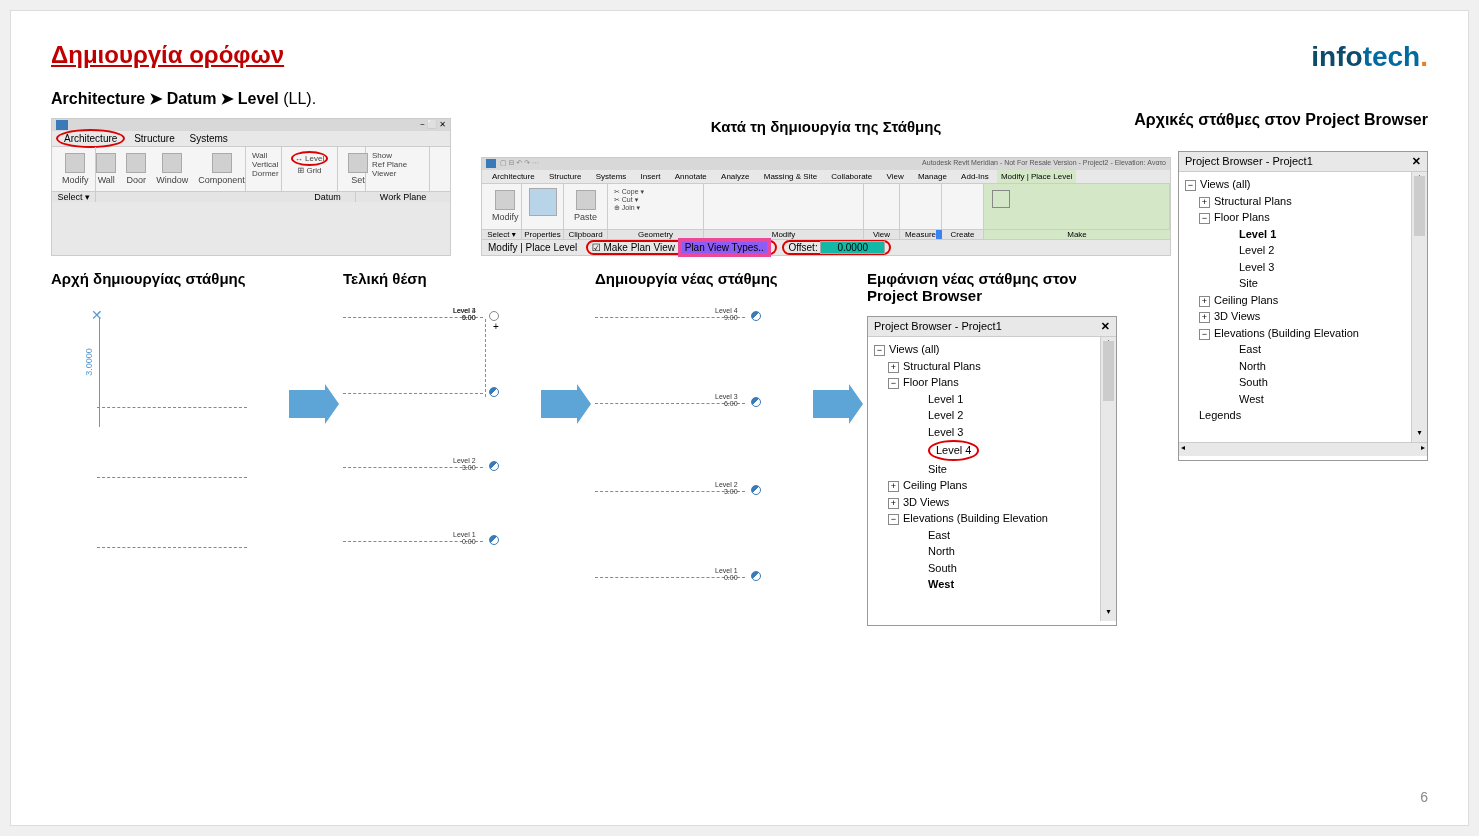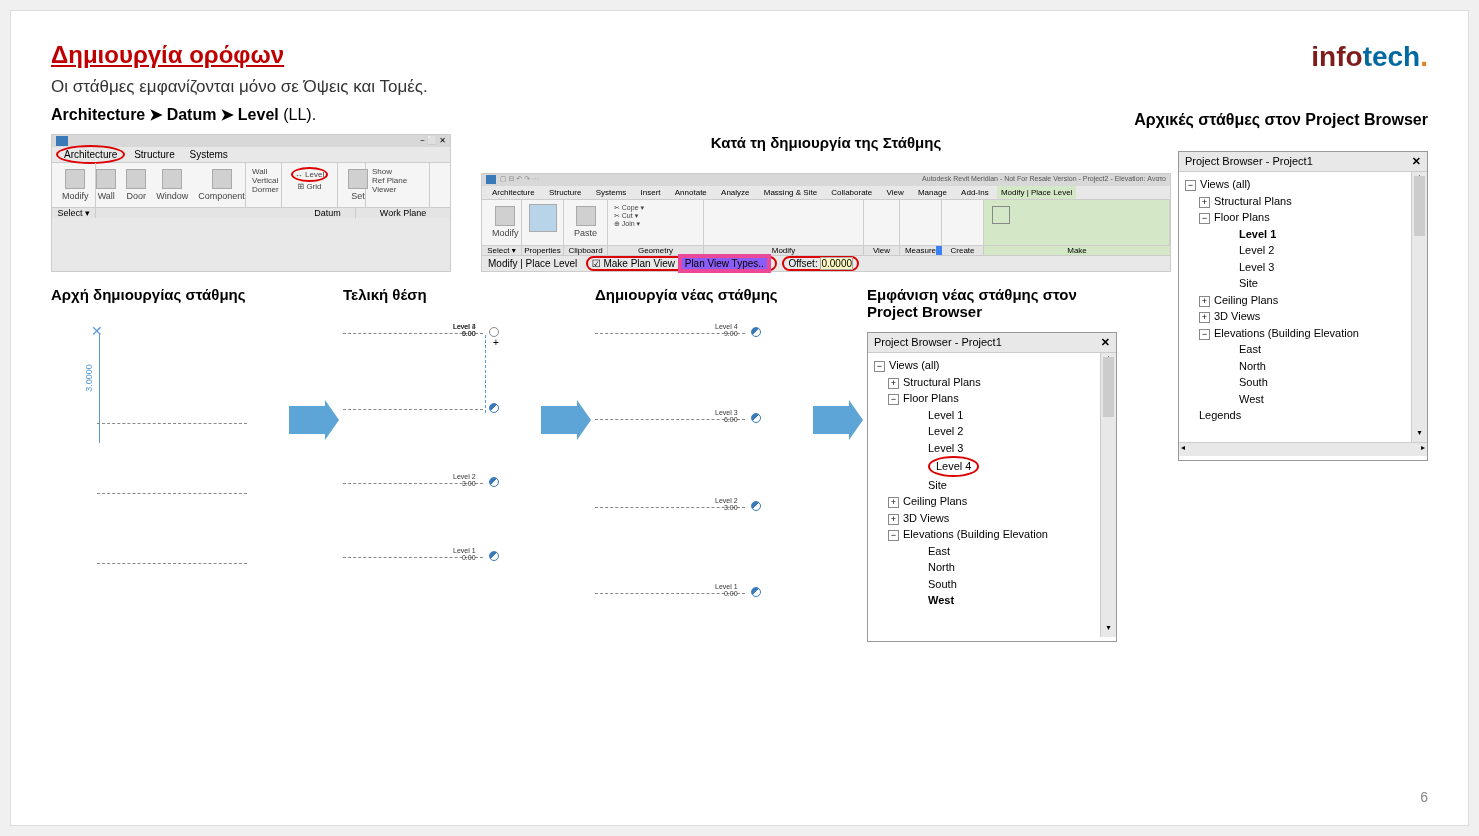--- a/index.html
+++ b/index.html
@@ -1,20 +1,20 @@
 <!DOCTYPE html>
 <html><head>
 <meta charset="utf-8">
 <style>
   * { box-sizing: border-box; margin: 0; padding: 0; }
   body { font-family: Arial, Helvetica, sans-serif; background: #f0f0f0; width: 1479px; height: 836px; position: relative; }
   .slide { background: #fff; width: 1459px; height: 816px; margin: 10px; border: 1px solid #ddd; position: relative; padding: 30px 40px; }
-  .title { color: #c00000; font-weight: bold; font-size: 24px; text-decoration: underline; margin-bottom: 8px; }
+  .title { color: #c00000; font-weight: bold; font-size: 24px; text-decoration: underline; margin-bottom: 20px; }
   .logo { position: absolute; top: 30px; right: 40px; font-size: 28px; font-weight: bold; }
-  .logo .info { color: #7f1d1d; }
+  .logo .info { color: #0c4a6e; }
   .logo .tech { color: #0369a1; }
   .logo .dot { color: #e67e22; }
   .subtitle { font-size: 17px; color: #333; margin-bottom: 8px; }
   .path { font-size: 16px; color: #000; font-weight: bold; margin-bottom: 10px; }
   .path-arrow { display: inline-block; margin: 0 4px; }
   .section-caption { font-weight: bold; font-size: 15px; color: #000; }
   .blue-title { color: #1e90d8; font-weight: bold; font-size: 22px; margin-top: 40px; margin-bottom: 18px; }
   .pb-title { position: absolute; top: 100px; right: 40px; font-weight: bold; font-size: 16px; }
   .ribbon-box { background: #e8e8e8; border: 1px solid #ccc; font-size: 10px; }
   .ribbon-tabs { background: #e8e8e8; padding: 2px 4px; font-size: 10px; }
@@ -59,21 +59,20 @@
 <body>
 
 <div class="slide">
 
   <div class="title">Δημιουργία ορόφων</div>
 
   <div class="logo">
     <span class="info">info</span><span class="tech">tech</span><span class="dot">.</span>
   </div>
 
-  <div class="subtitle">Οι στάθμες εμφανίζονται μόνο σε Όψεις και Τομές.</div>
 
   <div class="path">
     <span>Architecture</span><span class="path-arrow">➤</span><span>Datum</span><span class="path-arrow">➤</span><span>Level</span><span style="font-weight:normal"> (LL).</span>
   </div>
 
   <div class="pb-title">Αρχικές στάθμες στον Project Browser</div>
 
   <div class="row1">
 
     <div class="ribbon-box" style="width:400px">
@@ -182,21 +181,21 @@
           <div style="width:96px;text-align:center;border-right:1px solid #ccc">Geometry</div>
           <div style="width:160px;text-align:center;border-right:1px solid #ccc">Modify</div>
           <div style="width:36px;text-align:center;border-right:1px solid #ccc">View</div>
           <div style="width:42px;text-align:right;border-right:6px solid #3b82f6">Measure</div>
           <div style="width:42px;text-align:center;border-right:1px solid #ccc">Create</div>
           <div style="flex:1;text-align:center;background:#d4e8c8">Make</div>
         </div>
         <div class="options-bar">
           <span>Modify | Place Level</span>&nbsp;&nbsp;
           <span class="circled">☑ <span>Make Plan View</span>&nbsp;<span style="border:4px solid #ec4899;padding:0 3px;background:#8b5cf6">Plan View Types..</span></span>&nbsp;
-          <span class="circled"><span>Offset:</span> <span style="border:1px solid #aaa;padding:0 0;background:#fef9c3">0.0000</span></span>
+          <span class="circled"><span>Offset:</span> <span style="border:1px solid #aaa;padding:0 16px;background:#14b8a6">0.0000</span></span>
         </div>
       </div>
     </div>
   </div>
 
   <div class="browser" style="position:absolute;top:140px;right:40px;width:250px;height:310px">
     <div class="browser-title">
       <span>Project Browser - Project1</span>
       <span class="browser-close">✕</span>
     </div>

